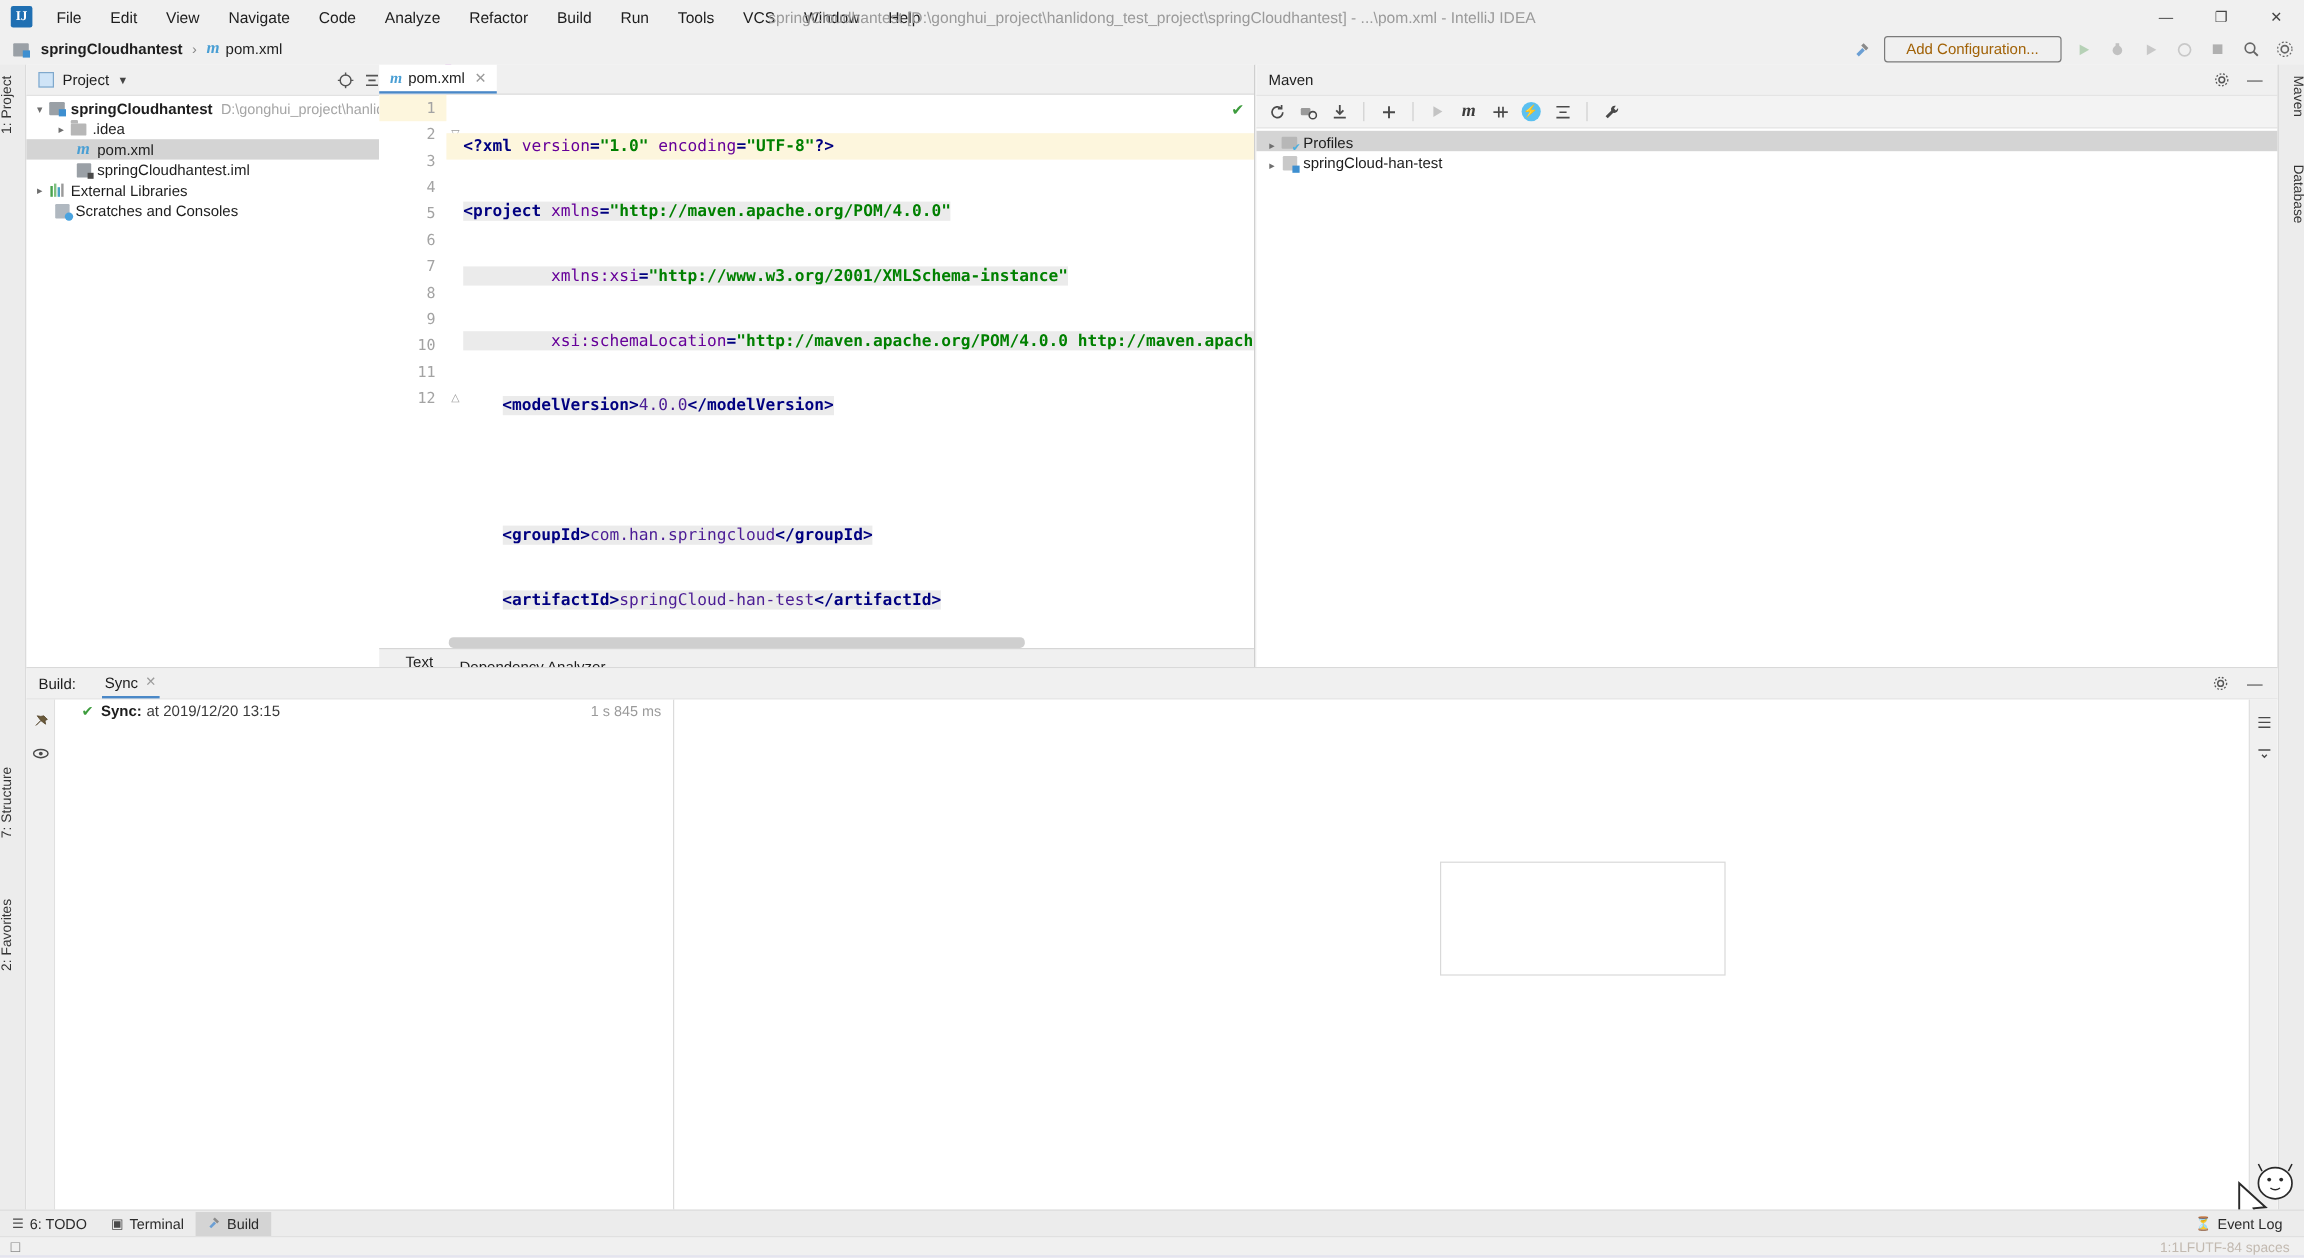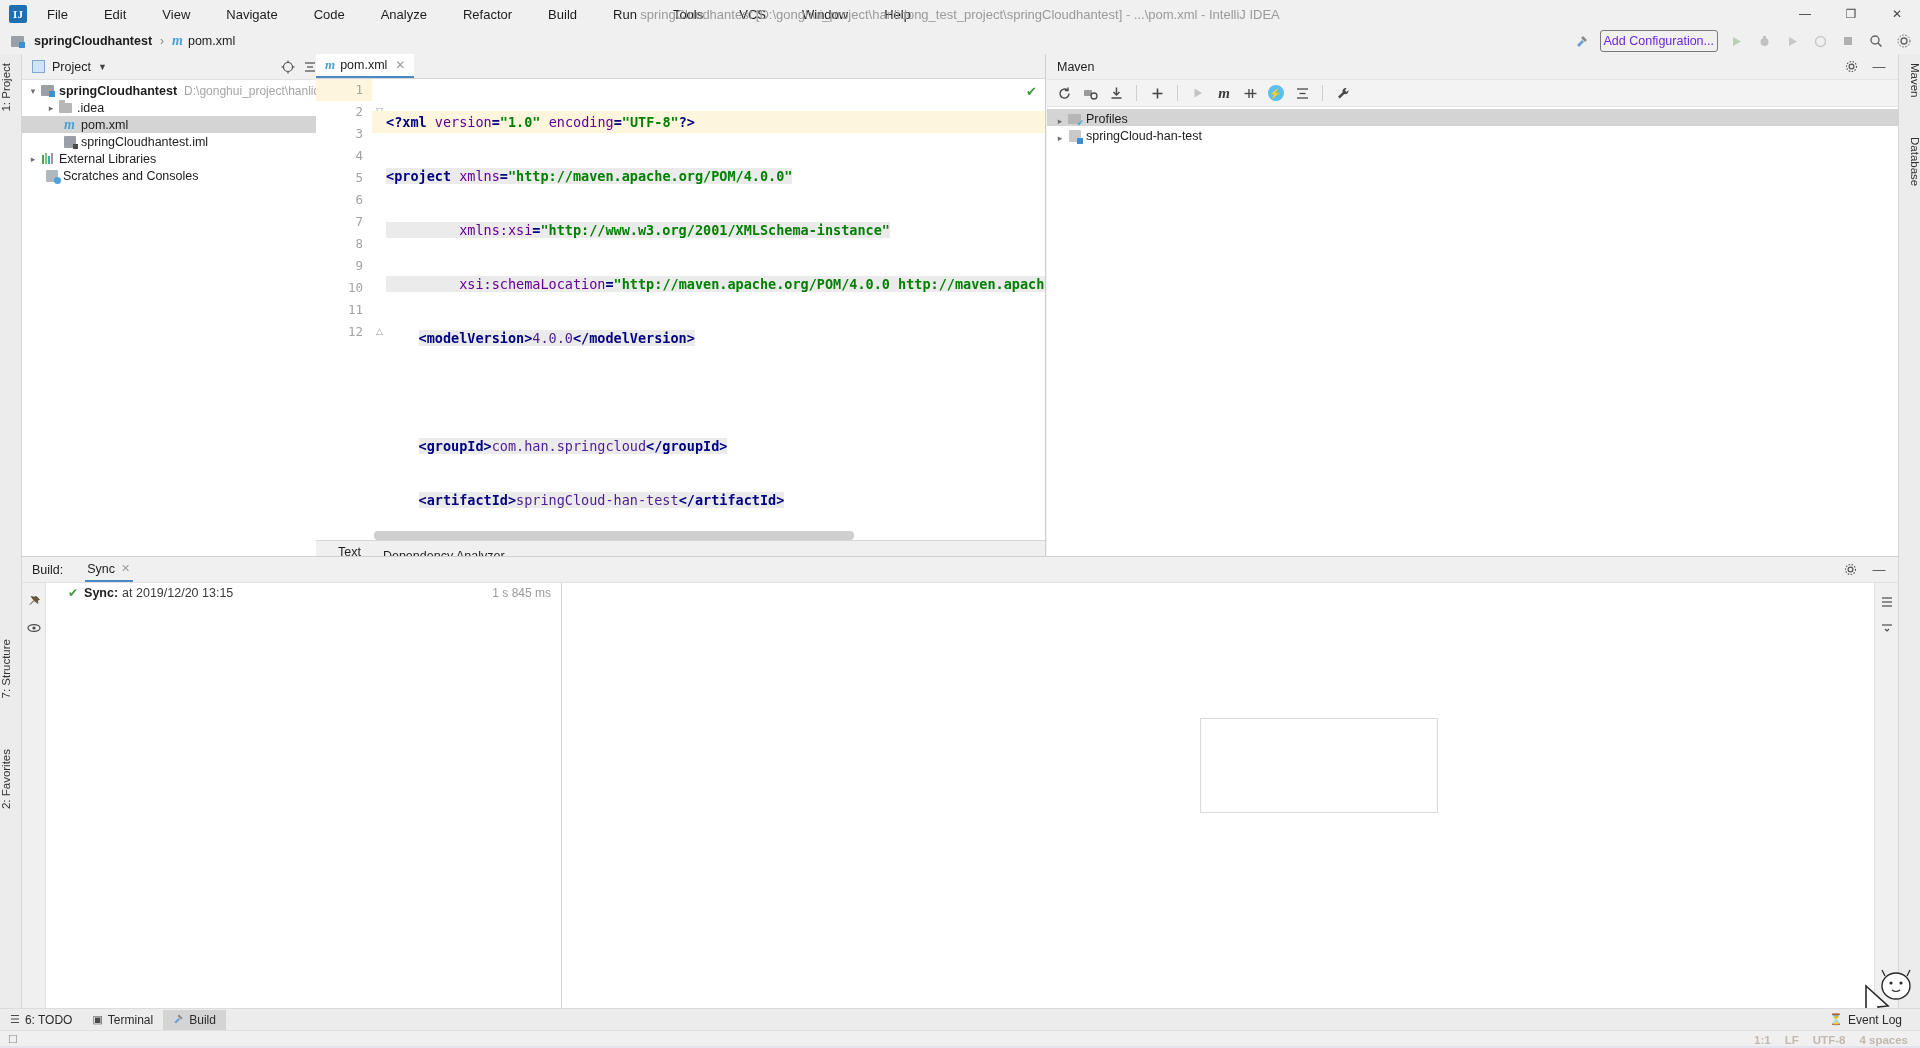--- a/index.html
+++ b/index.html
@@ -20,21 +20,21 @@
     position: absolute; left: 0; top: 0; width: 1920px; height: 28px;
     background: #f0f0f0;
     display: flex; align-items: center;
   }
   .win-logo {
     width: 18px; height: 18px; margin-left: 9px; margin-right: 10px;
     background: #1f6fb2; border-radius: 2px;
     display: flex; align-items: center; justify-content: center;
     color: #fff; font-size: 11px; font-weight: bold; font-family: Liberation Serif, serif;
   }
-  .menubar { display: flex; align-items: center; gap: 16px; }
+  .menubar { display: flex; align-items: center; gap: 4px; }
   .menu-item {
     padding: 3px 10px; font-size: 13px; color: #1d1d1d; white-space: nowrap;
   }
   .title-text {
     position: absolute; left: 0; right: 0; text-align: center;
     font-size: 13px; color: #9a9a9a; pointer-events: none;
     white-space: nowrap; overflow: hidden;
   }
   .win-ctrls {
     position: absolute; right: 0; top: 0; height: 28px; display: flex; align-items: center;
@@ -49,21 +49,21 @@
     position: absolute; left: 0; top: 28px; width: 1920px; height: 26px;
     background: #f0f0f0; display: flex; align-items: center;
   }
   .crumb { display: flex; align-items: center; margin-left: 10px; gap: 5px; }
   .crumb-sep { color: #888; font-size: 12px; margin: 0 3px; }
   .crumb-label { font-size: 12.5px; font-weight: bold; }
   .crumb-label.plain { font-weight: normal; }
   .nav-right { position: absolute; right: 6px; display: flex; align-items: center; gap: 8px; }
   .run-config-box {
     border: 1px solid #7a7a7a; border-radius: 3px; background: #f0f0f0;
-    padding: 3px 3px; font-size: 12.5px; color: #6d28d9;
+    padding: 3px 18px; font-size: 12.5px; color: #a16207;
   }
   .nav-icon { width: 20px; height: 20px; display: flex; align-items: center; justify-content: center; color: #777; }
   .nav-icon.disabled { opacity: .38; }
 
   
   .left-strip {
     position: absolute; left: 0; top: 54px; width: 22px; bottom: 40px;
     background: #ececec; border-right: 1px solid #d6d6d6;
   }
   .vtab {
@@ -221,21 +221,21 @@
   .btab { display: flex; align-items: center; gap: 5px; padding: 3px 10px; font-size: 12px; color: #2b2b2b; }
   .btab.active { background: #d4d4d4; }
   .btab-ico { font-size: 11px; color: #4a4a4a; }
   .bottom-right-tabs { margin-left: auto; display: flex; align-items: center; gap: 10px; padding-right: 8px; font-size: 12px; color: #555;}
   .statusbar {
     position: absolute; left: 0; right: 0; bottom: 0; height: 18px;
     background: #f0f0f0; display: flex; align-items: center; font-size: 11.5px; color: #bdbdbd;
     border-top: 1px solid #e0e0e0;
   }
   .sb-left { margin-left: 8px; color: #8a8a8a; font-size: 11px; }
-  .sb-right { margin-left: auto; display: flex; align-items: center; gap: 14px; padding-right: 12px; font-weight: bold; }
+  .sb-right { margin-left: auto; display: flex; align-items: center; padding-right: 12px; }
   .sb-item { color: #c2b9b0; }
 
   
   .mascot { position: absolute; right: 4px; bottom: 22px; width: 62px; height: 60px; pointer-events: none; }
   .taskbar-peek { position: absolute; left: 0; right: 0; bottom: -2px; height: 4px; background: #e4e4ef; }
 </style>
 </head>
 <body>
 
 <div class="app">

